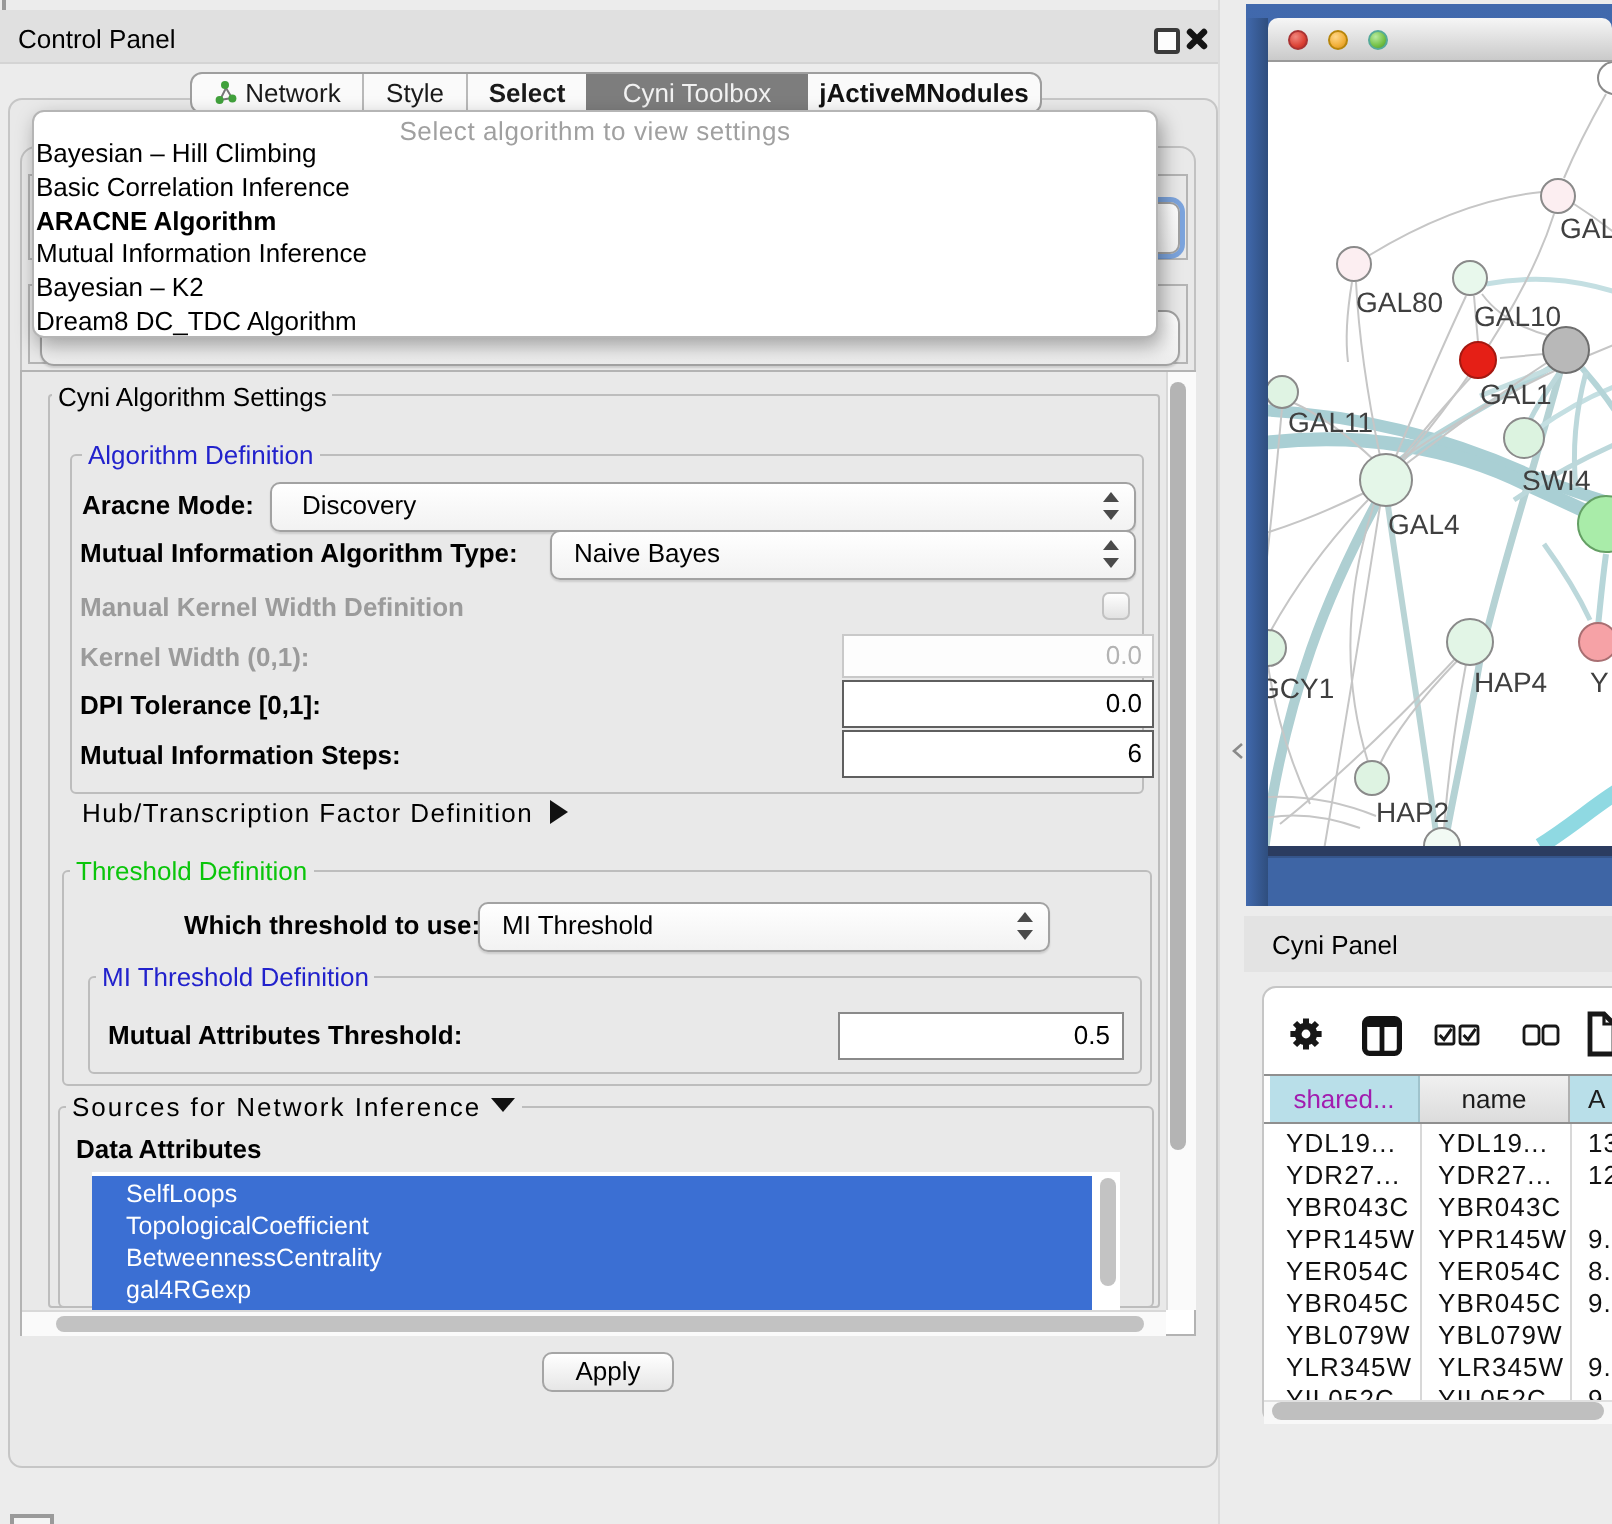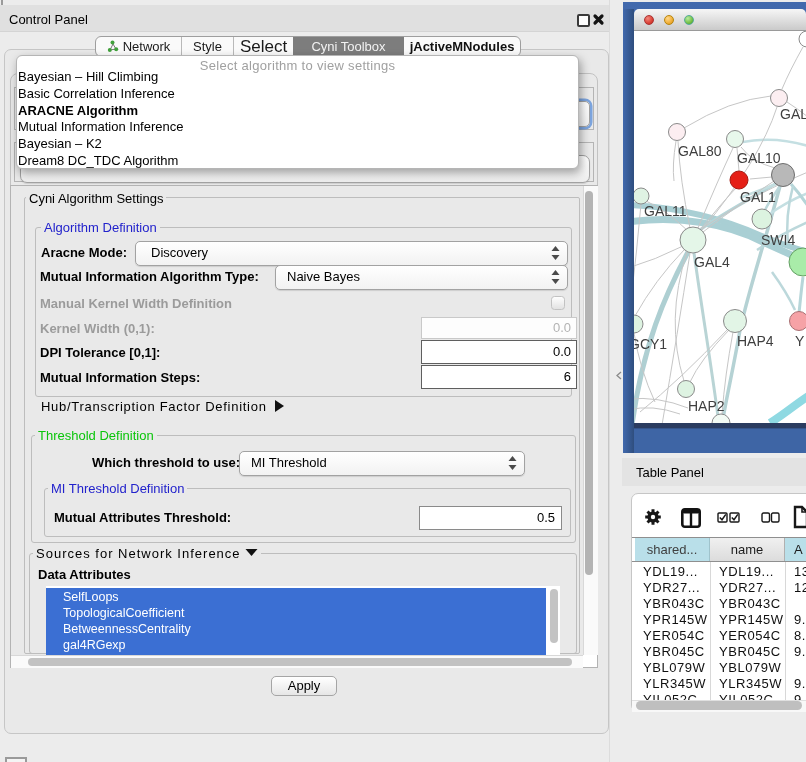--- a/index.html
+++ b/index.html
@@ -41,21 +41,21 @@
   <div class="abs" id="toptabs" style="left:95px;top:36px;height:21px;">
     <div style="display:flex;height:21px;border:1px solid #9e9e9e;border-radius:6px;overflow:hidden;background:#fafafa;box-sizing:border-box;">
       <div style="width:85px;display:flex;align-items:center;justify-content:center;font-size:13px;color:#1a1a1a;border-right:1px solid #b9b9b9;">
         <svg width="12" height="13" viewBox="0 0 12 13" style="margin-right:4px;">
           <path d="M3 10 L6 4 M6 4 L9 9 M3 10 L9 9" stroke="#777" stroke-width="1" fill="none"></path>
           <circle cx="5.5" cy="2.5" r="2" fill="#41a13c"></circle>
             <circle cx="2.8" cy="10" r="2" fill="#41a13c"></circle>
             <circle cx="9.2" cy="9.2" r="2" fill="#41a13c"></circle>
         </svg>Network</div>
       <div style="width:51px;display:flex;align-items:center;justify-content:center;font-size:13px;color:#1a1a1a;border-right:1px solid #b9b9b9;">Style</div>
-      <div style="width:59px;display:flex;align-items:center;justify-content:center;font-size:17px;color:#1a1a1a;">Select</div>
+      <div style="width:59px;display:flex;align-items:center;justify-content:center;font-size:13px;color:#1a1a1a;font-weight:bold;">Select</div>
       <div style="width:111px;display:flex;align-items:center;justify-content:center;font-size:13px;color:#f2f2f2;background:#7d7d7d;">Cyni Toolbox</div>
       <div style="width:116px;display:flex;align-items:center;justify-content:center;font-size:13px;color:#111;font-weight:bold;">jActiveMNodules</div>
     </div>
   </div>
 
   <div class="abs" style="left:10px;top:73px;width:588px;height:595px;border:1px solid #c2c2c2;border-radius:8px;box-sizing:border-box;"></div>
   <div class="abs" style="left:14px;top:87px;width:580px;height:43px;border:1px solid #b4b4b4;box-sizing:border-box;"></div>
   <div class="abs" style="left:14px;top:142px;width:580px;height:40px;border:1px solid #b4b4b4;box-sizing:border-box;"></div>
   <div class="combo" style="left:28px;top:101px;width:560px;height:24px;box-shadow:0 0 0 2.5px rgba(96,146,218,0.8);"></div>
   <div class="combo" style="left:20px;top:155px;width:568px;height:26px;background:linear-gradient(#ffffff,#ededed);border-radius:7px;"></div>
@@ -238,21 +238,21 @@
           <text x="737" y="346">HAP4</text>
           <text x="795" y="346">Y</text>
           <text x="688" y="411">HAP2</text>
         </g>
       </g>
     </svg>
   </div>
 
   <div id="tablepanel">
     <div class="abs" style="left:622px;top:458px;width:184px;height:28px;background:#e3e3e3;"></div>
-    <div class="lbl" style="left:636px;top:465px;">Table Panel</div>
+    <div class="lbl" style="left:636px;top:465px;">Cyni Panel</div>
 
     <div class="abs" style="left:631px;top:493px;width:190px;height:219px;background:#ffffff;border:1px solid #c6c6c6;border-radius:7px;box-sizing:border-box;overflow:hidden;"></div>
 
     <svg class="abs" style="left:644px;top:508px;" width="18" height="18" viewBox="0 0 18 18">
       <g fill="#181818">
           <circle cx="9" cy="9" r="5.6"></circle>
       <g stroke="#181818" stroke-width="3">
         <path d="M9 1.2 V5 M9 13 V16.8 M1.2 9 H5 M13 9 H16.8"></path>
         <path d="M3.5 3.5 L6.2 6.2 M11.8 11.8 L14.5 14.5 M14.5 3.5 L11.8 6.2 M6.2 11.8 L3.5 14.5"></path>
       </g>
@@ -277,21 +277,21 @@
         <rect x="1" y="1" width="7.5" height="9" rx="1.5"></rect>
         <rect x="10.5" y="1" width="7.5" height="9" rx="1.5"></rect>
       </g>
     </svg>
     <svg class="abs" style="left:793px;top:505px;" width="14" height="24" viewBox="0 0 14 24">
       <path d="M2 2 H9 L14 7 V22 H2 Z" fill="none" stroke="#181818" stroke-width="2.4"></path>
       <path d="M9 2 V7 H14" fill="none" stroke="#181818" stroke-width="1.6"></path>
     </svg>
 
     <div class="abs" style="left:632px;top:537px;width:174px;height:25px;border-top:1px solid #8f8f8f;border-bottom:1px solid #8f8f8f;box-sizing:border-box;">
-      <div class="abs" style="left:3px;top:0;width:75px;height:23px;background:#b9dfe9;border-right:1px solid #9fc3cc;box-sizing:border-box;text-align:center;font-size:13px;line-height:23px;color:#404040;">shared...</div>
+      <div class="abs" style="left:3px;top:0;width:75px;height:23px;background:#b9dfe9;border-right:1px solid #9fc3cc;box-sizing:border-box;text-align:center;font-size:13px;line-height:23px;color:#a21caf;">shared...</div>
       <div class="abs" style="left:78px;top:0;width:75px;height:23px;background:linear-gradient(#f0f0f0,#dcdcdc);border-right:1px solid #b0b0b0;box-sizing:border-box;text-align:center;font-size:13px;line-height:23px;color:#1c1c1c;">name</div>
       <div class="abs" style="left:153px;top:0;width:21px;height:23px;background:#b9dfe9;box-sizing:border-box;font-size:13px;line-height:23px;color:#1c1c1c;padding-left:9px;">A</div>
     </div>
 
     <div class="abs" style="left:632px;top:562px;width:174px;height:138px;overflow:hidden;font-size:13px;color:#101010;letter-spacing:0.55px;">
       <div class="abs" style="left:78px;top:0;width:1px;height:138px;background:#d8d8d8;"></div>
       <div class="abs" style="left:153px;top:0;width:1px;height:138px;background:#d8d8d8;"></div>
       <div class="abs" style="left:11px;top:2px;line-height:16px;">YDL19...<br>YDR27...<br>YBR043C<br>YPR145W<br>YER054C<br>YBR045C<br>YBL079W<br>YLR345W<br>YIL052C</div>
       <div class="abs" style="left:87px;top:2px;line-height:16px;">YDL19...<br>YDR27...<br>YBR043C<br>YPR145W<br>YER054C<br>YBR045C<br>YBL079W<br>YLR345W<br>YIL052C</div>
       <div class="abs" style="left:162px;top:2px;line-height:16px;">13<br>12<br>&nbsp;<br>9.<br>8.<br>9.<br>&nbsp;<br>9.<br>9.</div>

